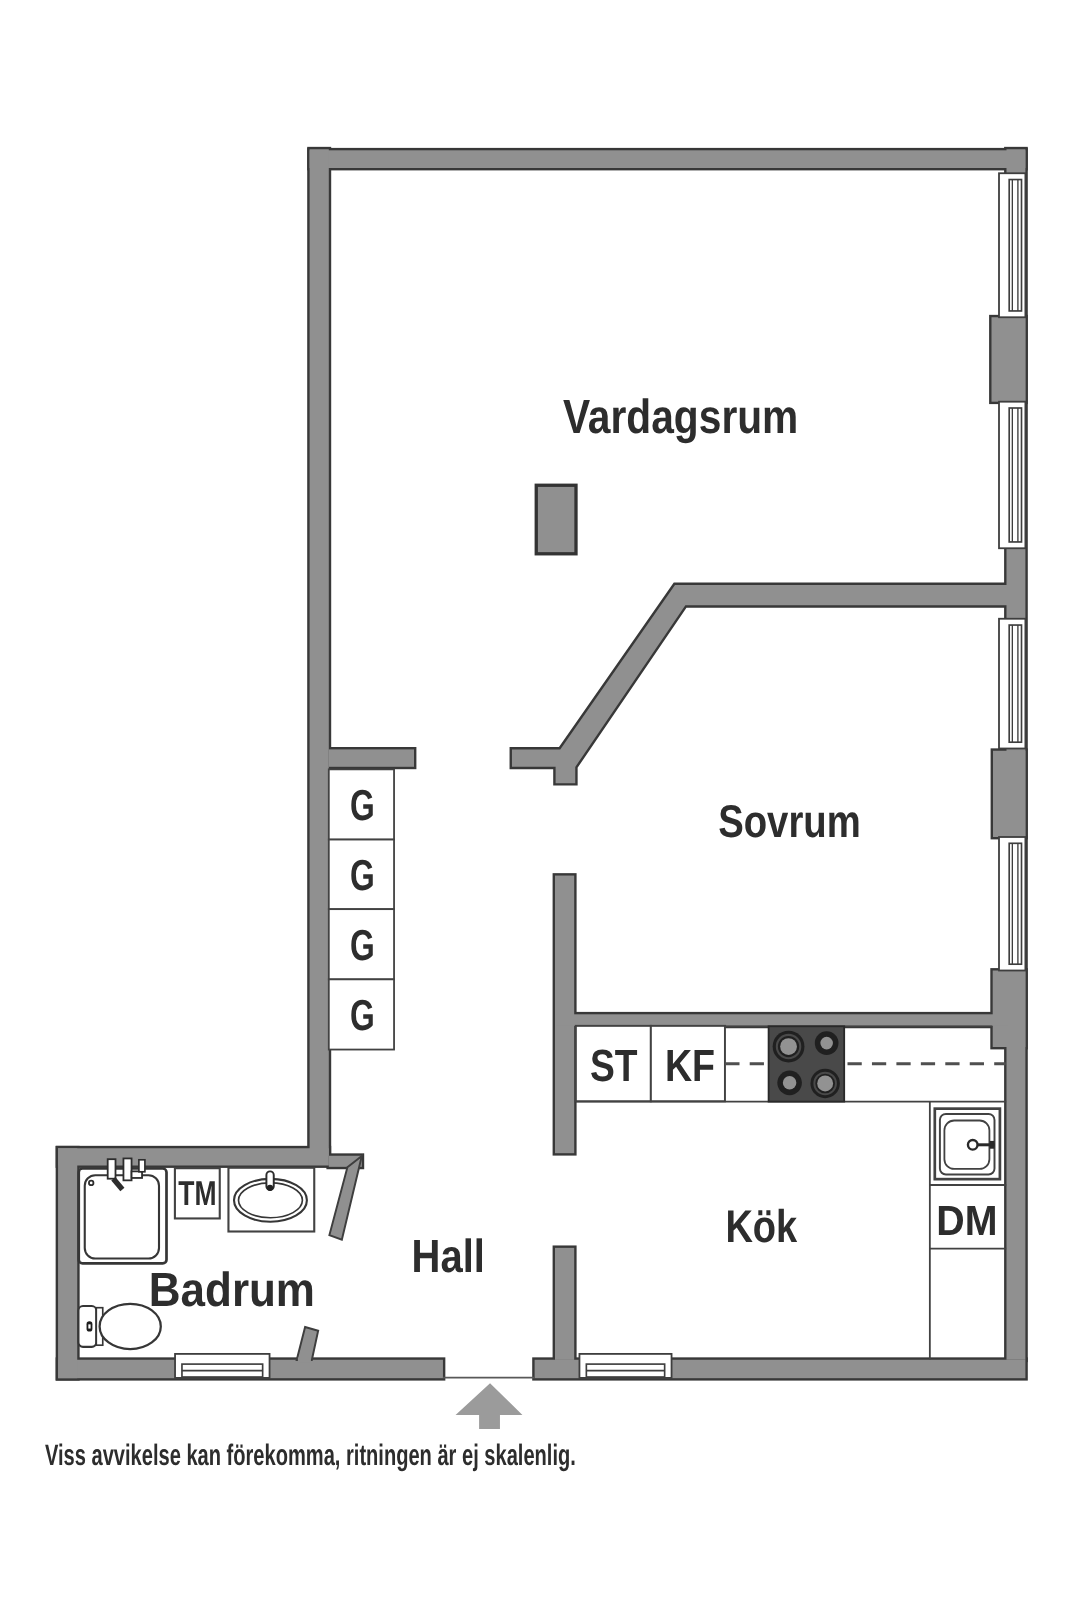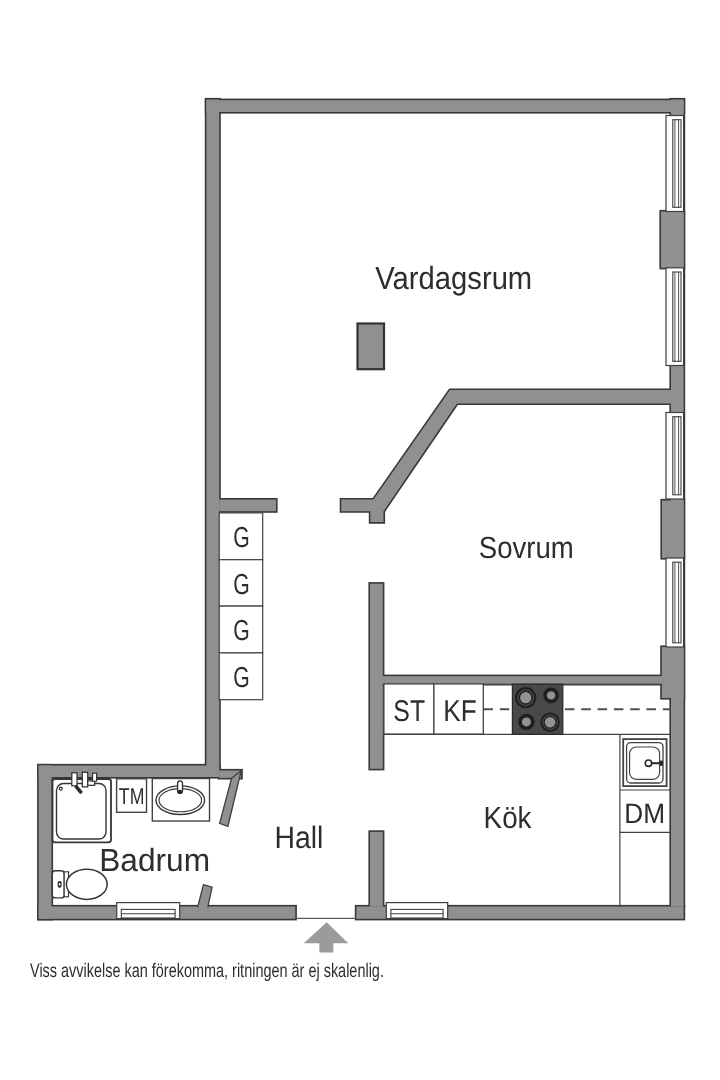--- a/index.html
+++ b/index.html
@@ -1,16 +1,16 @@
 <!DOCTYPE html>
 <html><head>
 <meta charset="utf-8">
 <style>
 html,body{margin:0;padding:0;background:#ffffff;}
-#page{width:720px;height:1080px;position:relative;background:#ffffff;overflow:hidden;filter:grayscale(1);}
+#page{width:720px;height:1080px;position:relative;background:#ffffff;overflow:hidden;filter:grayscale(1);font-weight:bold;}
 svg{display:block;}
 text{font-family:"Liberation Sans", sans-serif;fill:#2b2d2e;text-rendering:geometricPrecision;}
 </style>
 </head>
 <body>
 <div id="page">
 <svg width="720" height="1080" viewBox="0 0 720 1080">
 
 <g id="walls1" fill="#8d9093" stroke="#35383a" stroke-width="3.2" stroke-linejoin="miter">
 

